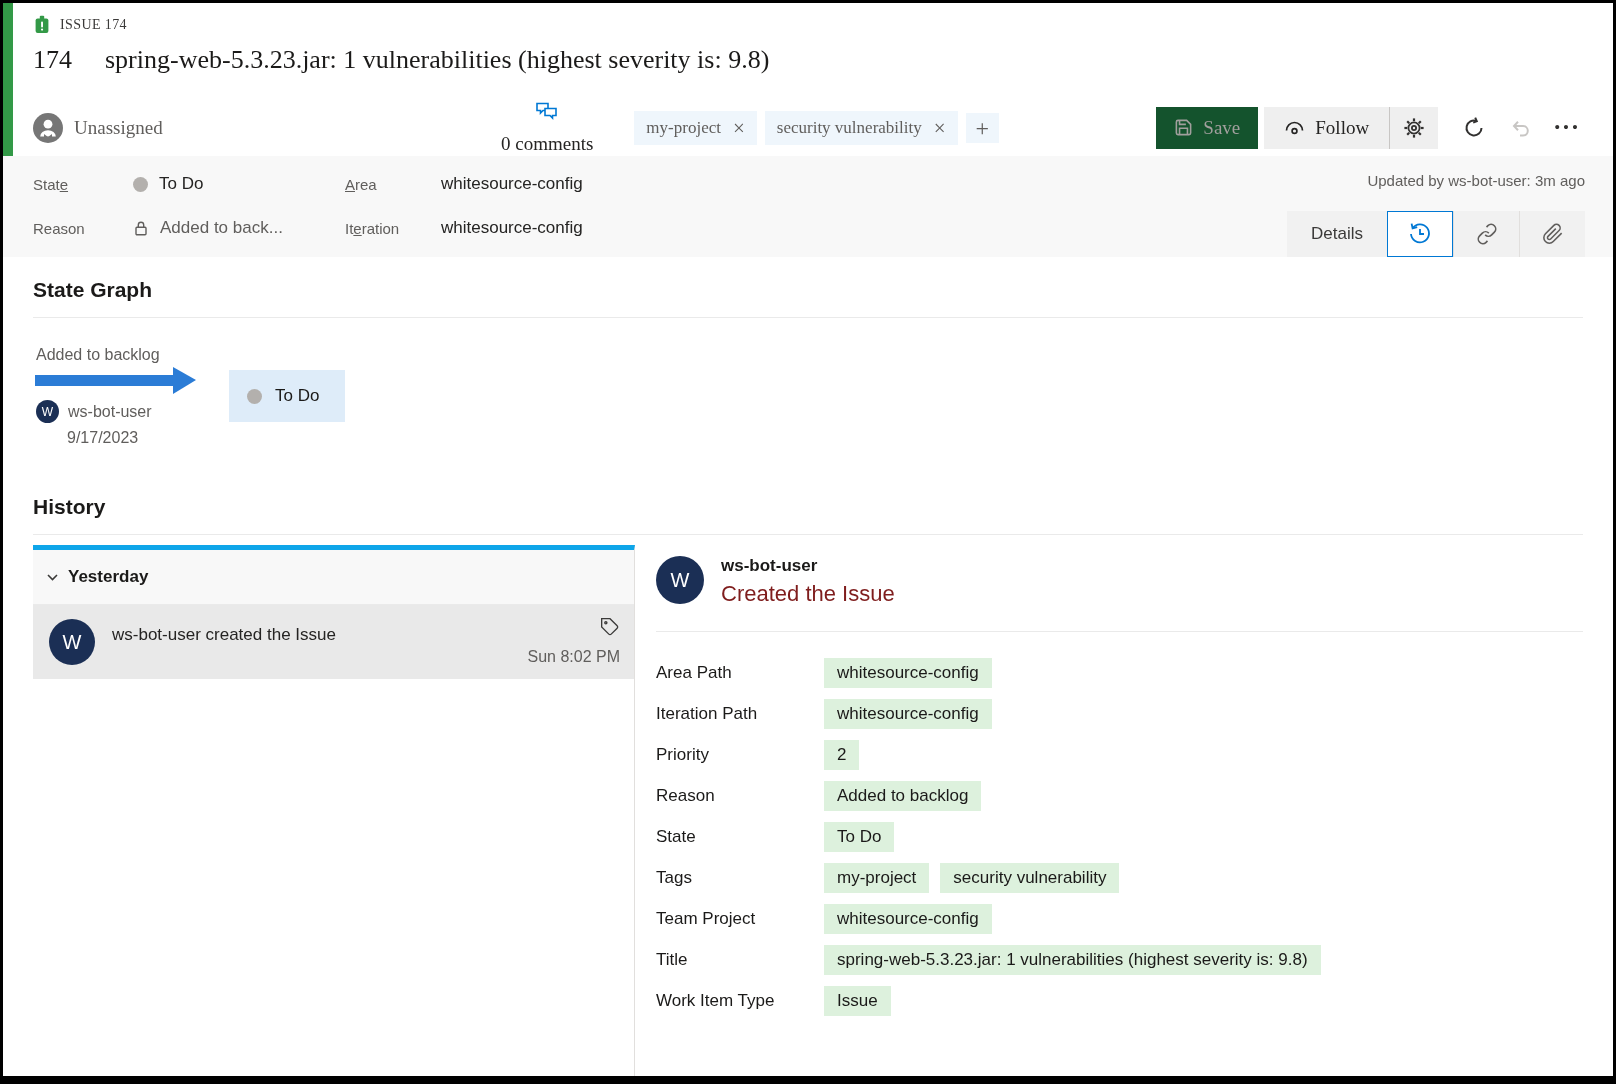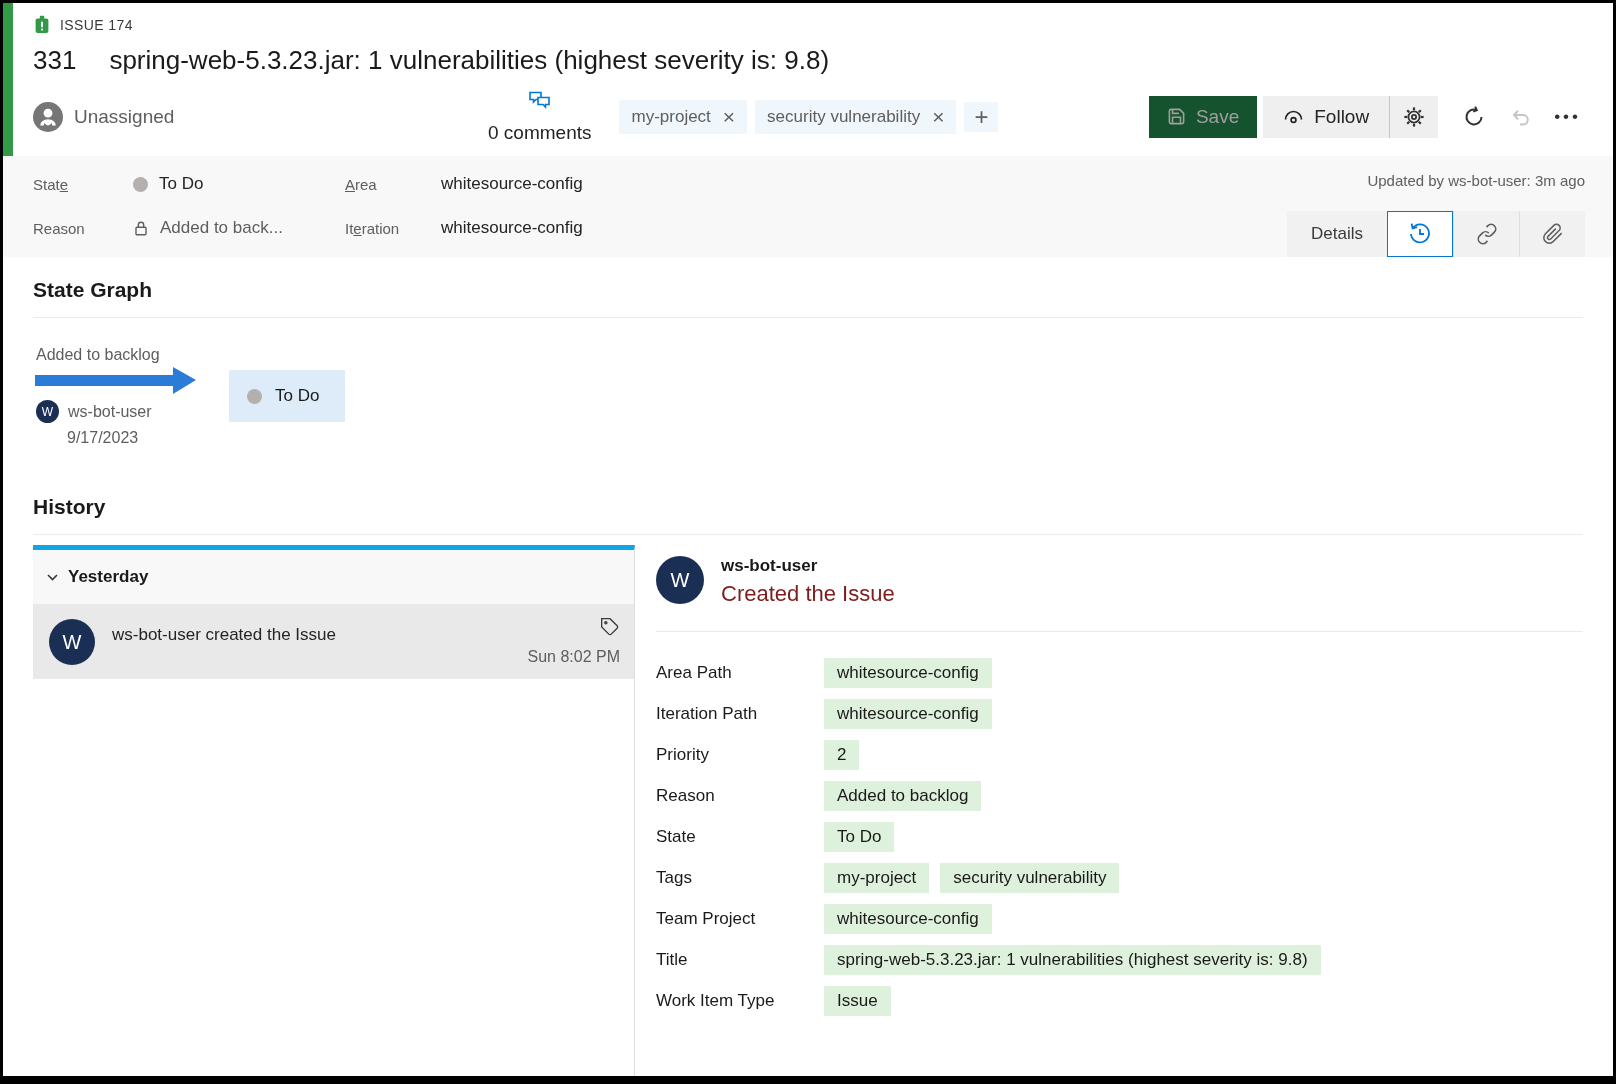--- a/index.html
+++ b/index.html
@@ -4,24 +4,24 @@
 <style>
   * { box-sizing: border-box; margin: 0; padding: 0; }
   body { margin: 0; background: #fff; font-family: "Liberation Sans", sans-serif; }
   .frame {
     width: 1616px; height: 1084px; border: 3px solid #000; border-bottom-width: 8px;
     background: #fff; position: relative; display: flex; flex-direction: column; overflow: hidden;
   }
   .green-bar { position: absolute; left: 0; top: 0; width: 10px; height: 153px; background: #339947; }
 
   
-  .hdr { padding: 12px 28px 0 30px; height: 153px; flex: 0 0 auto; }
+  .hdr { padding: 12px 28px 0 30px; height: 153px; flex: 0 0 auto; font-family: Liberation Serif, serif; }
   .issue-line { display: flex; align-items: center; gap: 9px; font-size: 14px; color: #3b3a39; letter-spacing: .4px; }
   .title-line { margin-top: 11px; display: flex; gap: 33px; font-size: 26px; color: #1b1a19; }
-  .cmd-line { margin-top: 13px; display: flex; align-items: center; }
+  .cmd-line { margin-top: 25px; display: flex; align-items: center; gap: 13px; }
   .assignee { display: flex; align-items: center; gap: 11px; color: #605e5c; font-size: 19px; width: 455px; }
   .comments { display: flex; align-items: center; gap: 11px; color: #252423; font-size: 19px; cursor: pointer; flex-direction: column; }
   .tags { display: flex; align-items: center; gap: 8px; margin-left: 28px; }
   .tag-chip { background: #eff6fc; color: #605e5c; font-size: 17px; padding: 7px 12px; display: flex; align-items: center; gap: 12px; }
   .chip-x { font-size: 21px; line-height: 14px; color: #605e5c; cursor: pointer; }
   .add-tag { background: #eff6fc; color: #605e5c; font-size: 24px; line-height: 20px; padding: 5px 10px; cursor: pointer; }
   .actions { margin-left: auto; display: flex; align-items: center; }
   .btn { display: flex; align-items: center; gap: 10px; font-size: 19px; cursor: pointer; }
   .btn-save { background: #14532d; color: #a19f9d; padding: 10px 18px; margin-right: 6px; }
   .follow-group { display: flex; align-items: stretch; background: #efefef; margin-right: 12px; }
@@ -103,21 +103,21 @@
           <rect x="6.8" y="0.8" width="4.4" height="4.5" rx="1" fill="#339947"></rect>
           <rect x="2.6" y="3.4" width="12.8" height="14.6" rx="2" fill="#339947"></rect>
           <rect x="8.1" y="6.4" width="1.9" height="6" rx="0.9" fill="#fff"></rect>
           <circle cx="9.05" cy="14.6" r="1.1" fill="#fff"></circle>
         </svg>
       </span>
       <span>ISSUE 174</span>
     </div>
 
     <div class="title-line">
-      <span>331</span>
+      <span>174</span>
       <span>spring-web-5.3.23.jar: 1 vulnerabilities (highest severity is: 9.8)</span>
     </div>
 
     <div class="cmd-line">
       <div class="assignee">
         <span>
           <svg width="30" height="30" viewBox="0 0 30 30">
             <circle cx="15" cy="15" r="15" fill="#767676"></circle>
             <circle cx="15" cy="11.2" r="4.4" fill="#fff"></circle>
             <path d="M7.2 23.6 a7.8 6.4 0 0 1 15.6 0 z" fill="#fff"></path>

